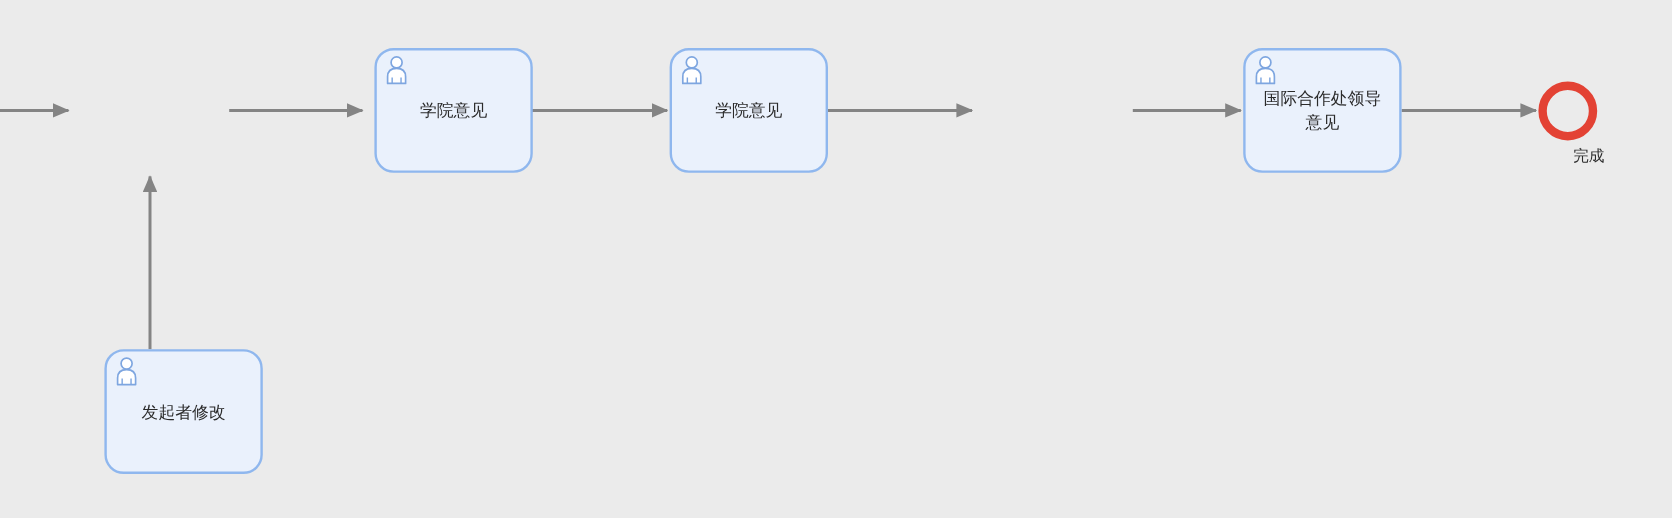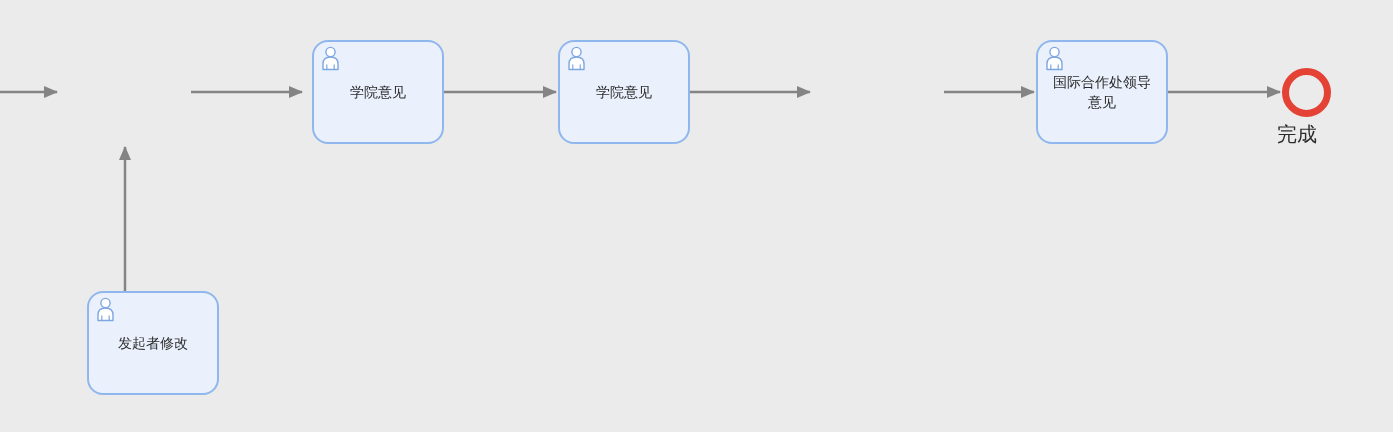--- a/index.html
+++ b/index.html
@@ -69,22 +69,22 @@
     border: 7px solid #e34234;
     border-radius: 50%;
     background: transparent;
     z-index: 1;
   }
   .end-event-label {
     position: absolute;
     left: 1277px;
     top: 121px;
     width: 60px;
-    text-align: left;
-    font-size: 20px;
+    text-align: right;
+    font-size: 13px;
     color: #2b2b2b;
     z-index: 1;
   }
 </style>
 </head>
 <body>
 
 <div class="canvas">
 
   <svg class="connectors" width="1393" height="432" viewBox="0 0 1393 432">

